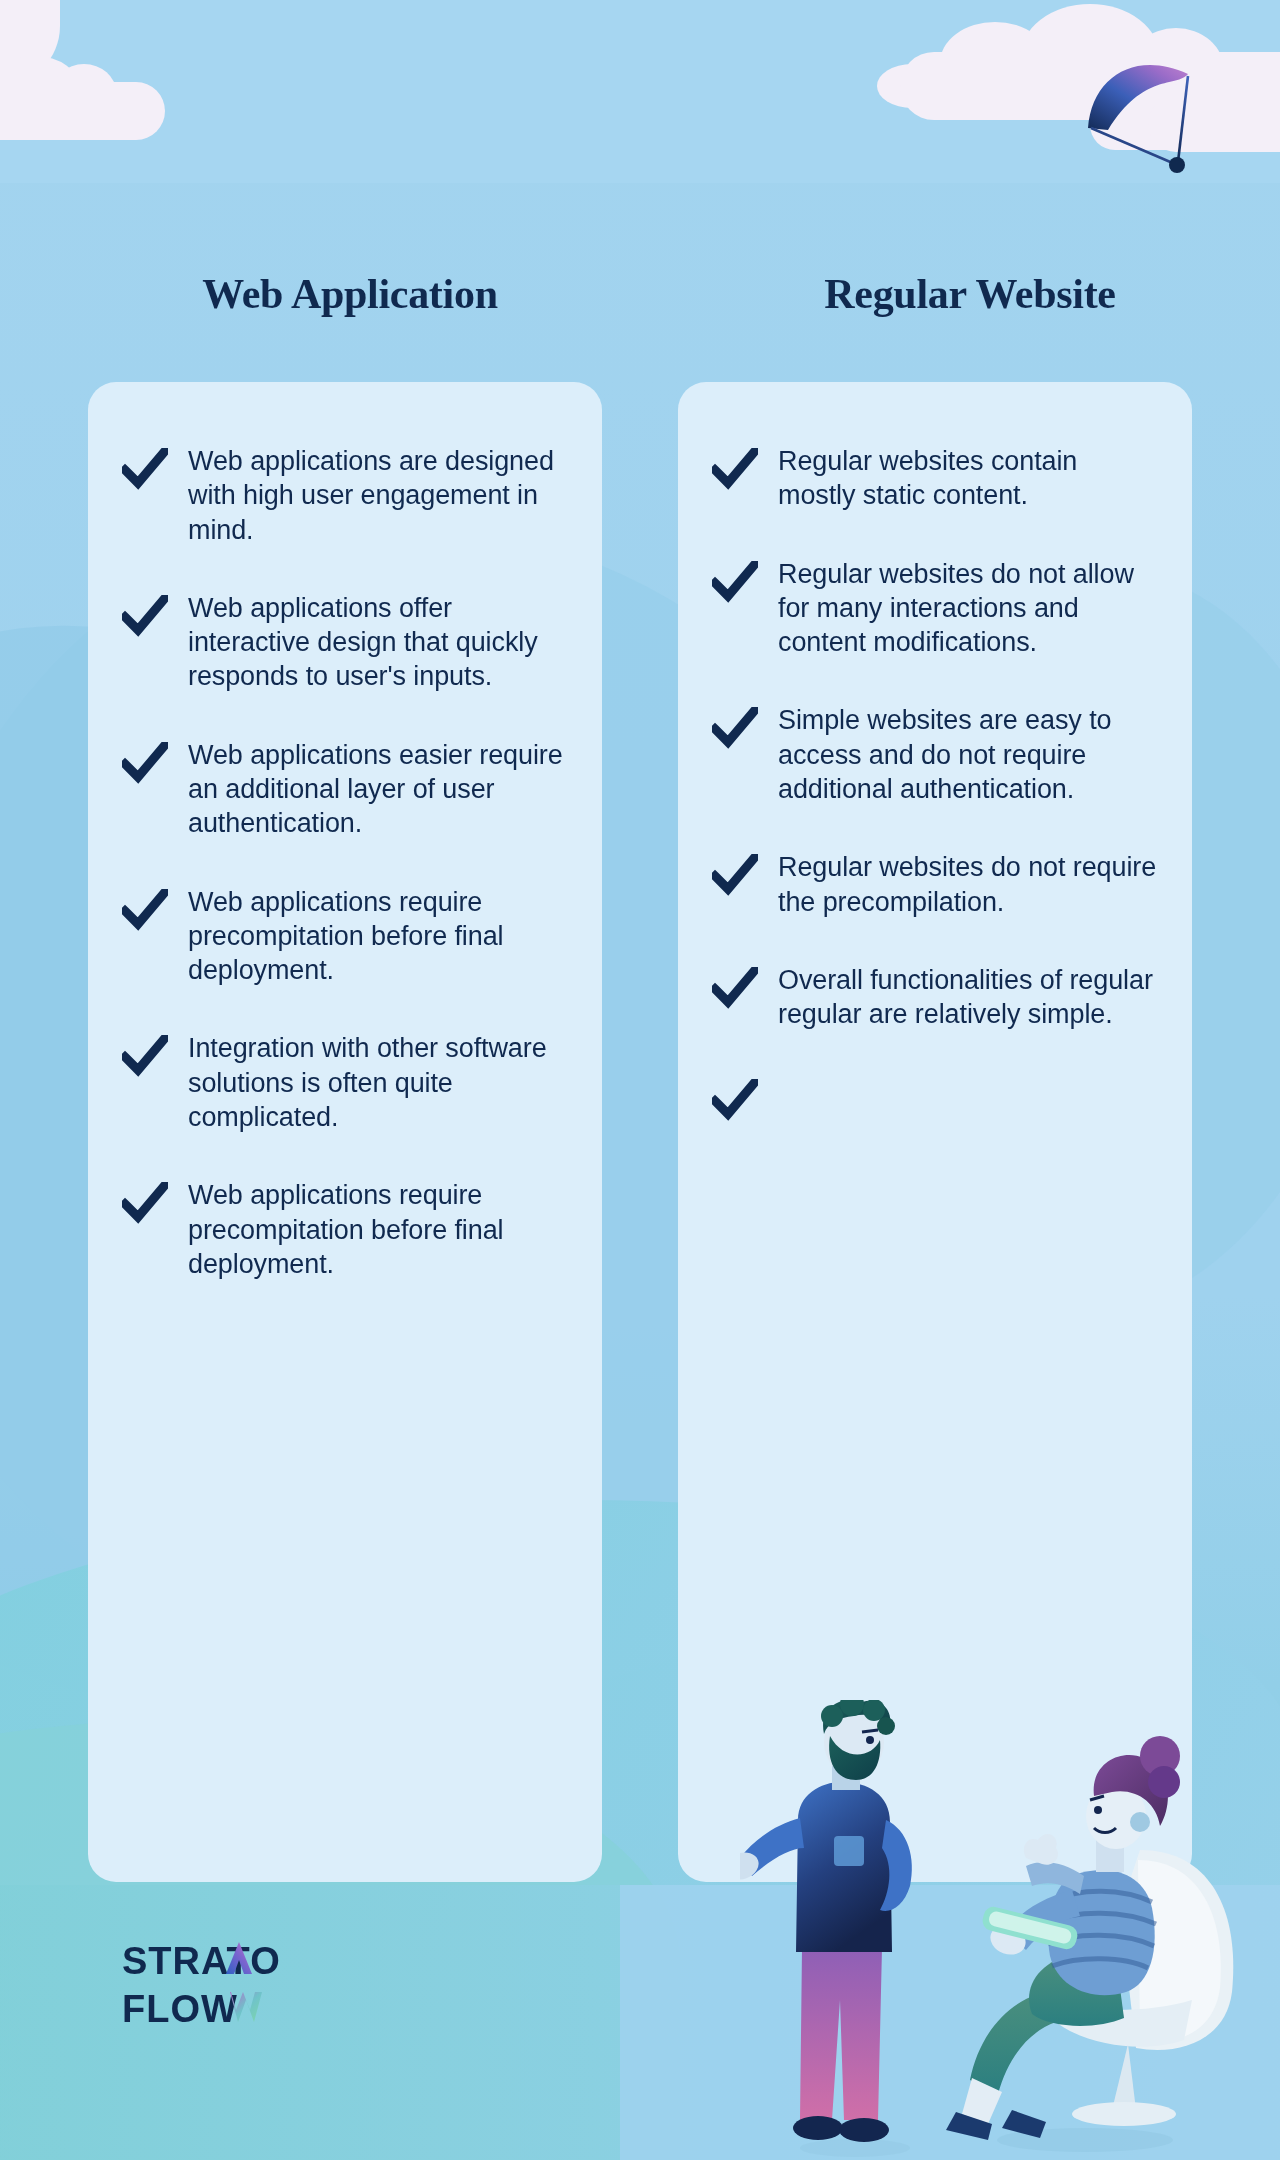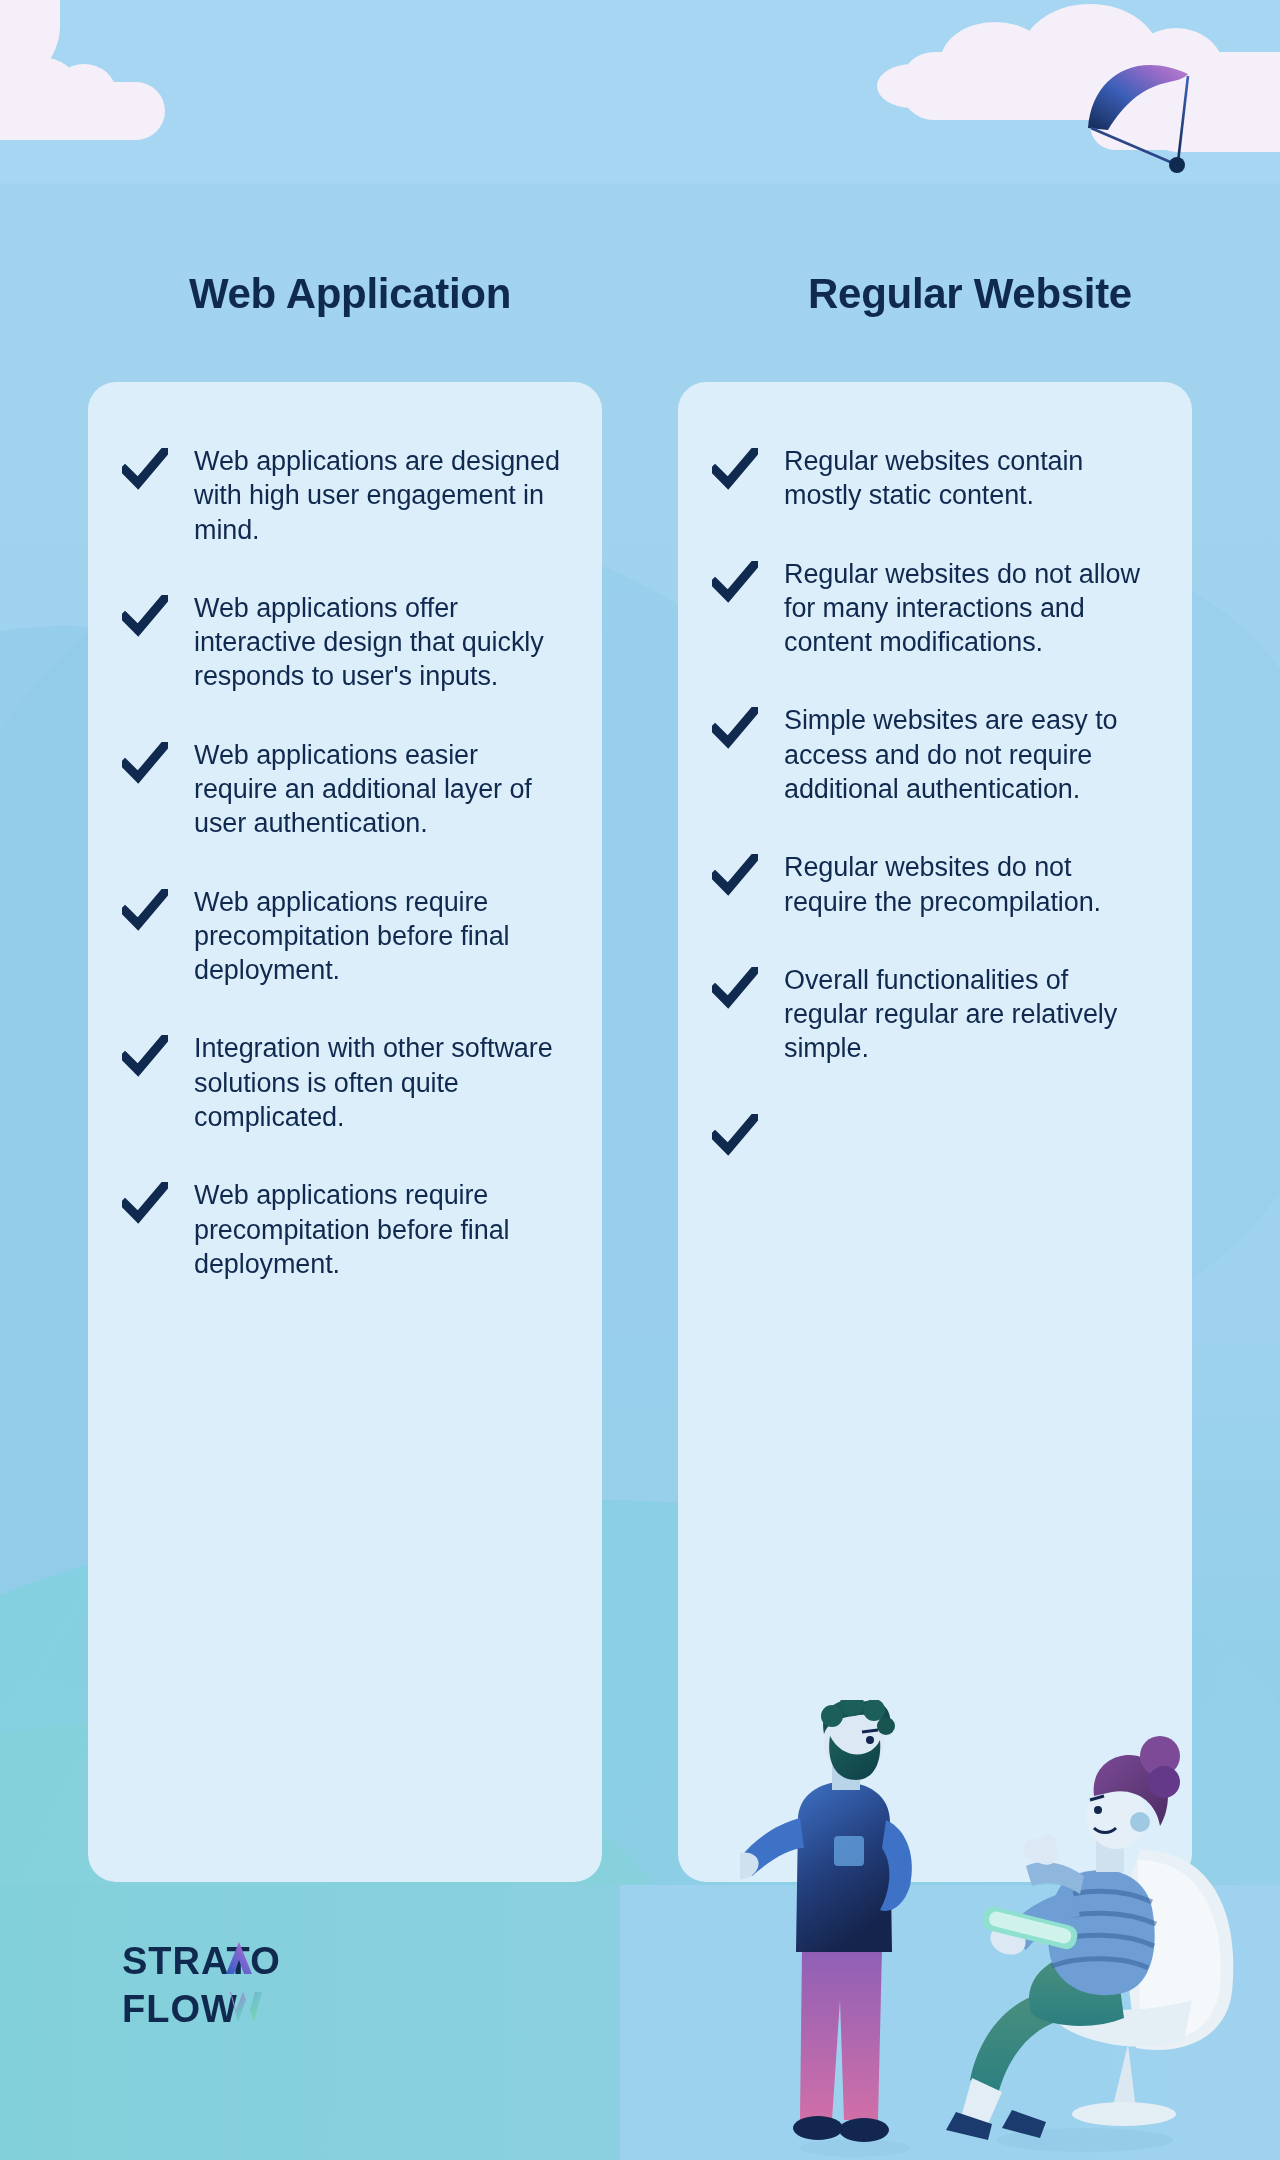--- a/index.html
+++ b/index.html
@@ -84,21 +84,21 @@
   .cloud-r3 { left:1222px; top:66px;  width:66px;  height:60px; border-radius:50%; }
 
   .cloud-m1 { left:877px;  top:64px;  width:70px;  height:44px; border-radius:50%; }
 
   
   .paraglider { position:absolute; left:1078px; top:36px; width:140px; height:142px; z-index:3; }
 
   
   .headings {
     position:absolute; top:270px; left:0; width:100%;
-    display:flex; z-index:5;
+    display:flex; z-index:5;font-family:Liberation Serif, serif;
   }
   .heading-col { flex:1; text-align:center; }
   .heading-col:first-child { padding-left:40px; }
   .heading {
     font-size:42px; font-weight:700; color:#10294f; letter-spacing:-.3px;
   }
 
   
   .cards {
     position:absolute; top:382px; left:0; width:100%;
@@ -107,21 +107,21 @@
   .card {
     flex:1;
     background:#dceefa;
     border-radius:28px;
     padding:62px 34px 40px 34px;
   }
   .card-left  { min-height:1500px; }
   .card-right { min-height:1500px; }
 
   .item {
-    display:flex; align-items:flex-start; gap:26px;
+    display:flex; align-items:flex-start; gap:20px;
     margin-bottom:44px;
   }
   .item:last-child { margin-bottom:0; }
   .check { flex:0 0 auto; width:46px; height:42px; margin-top:4px; }
   .item-text {
     font-size:27px; line-height:1.27; color:#10294f; font-weight:400;
     letter-spacing:-.1px;
   }
 
   

